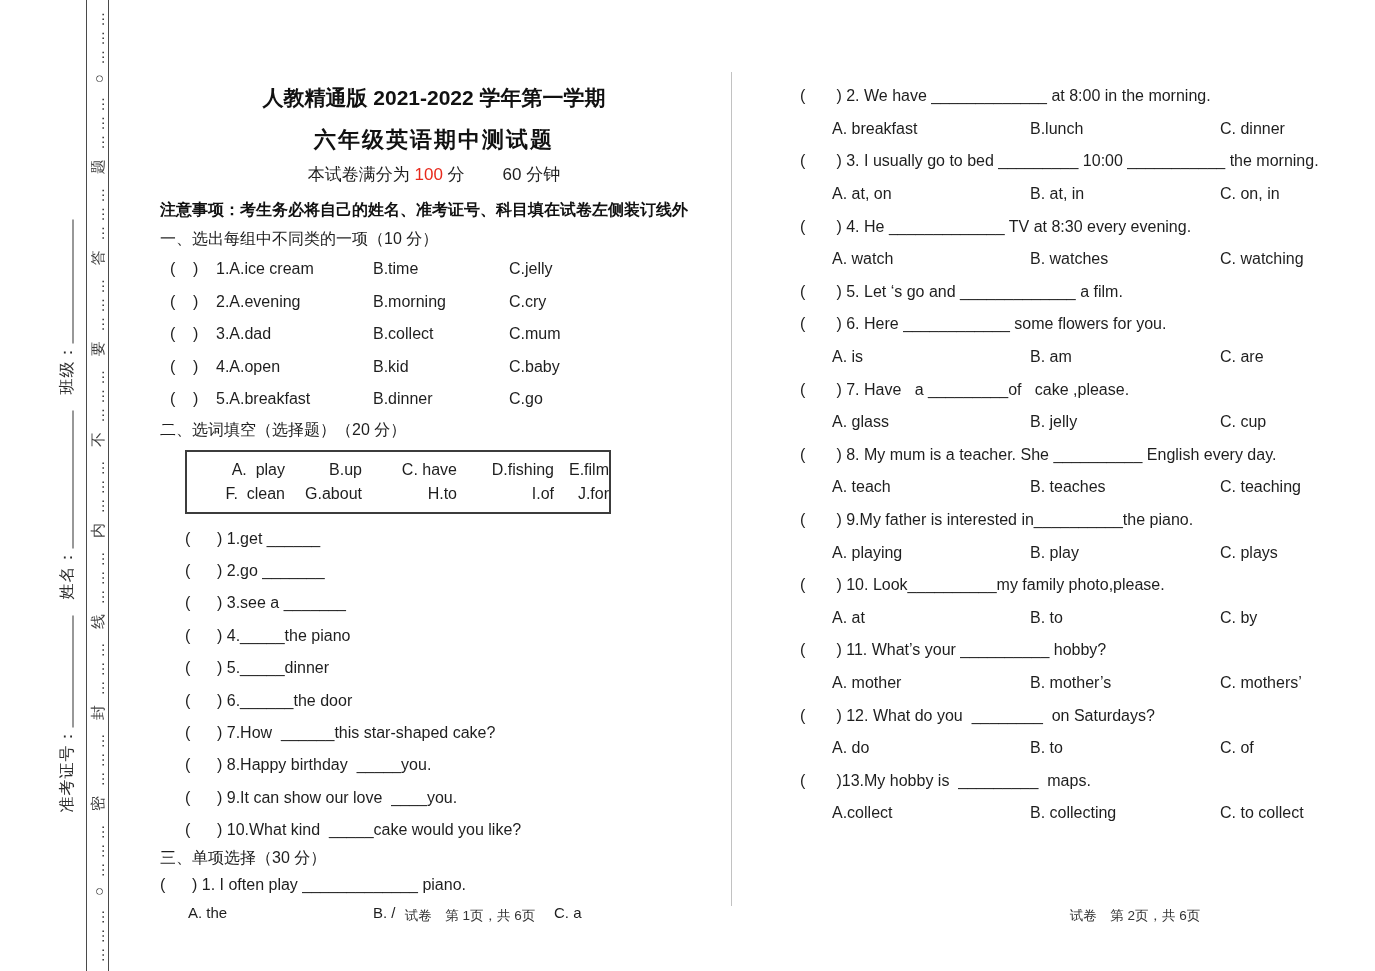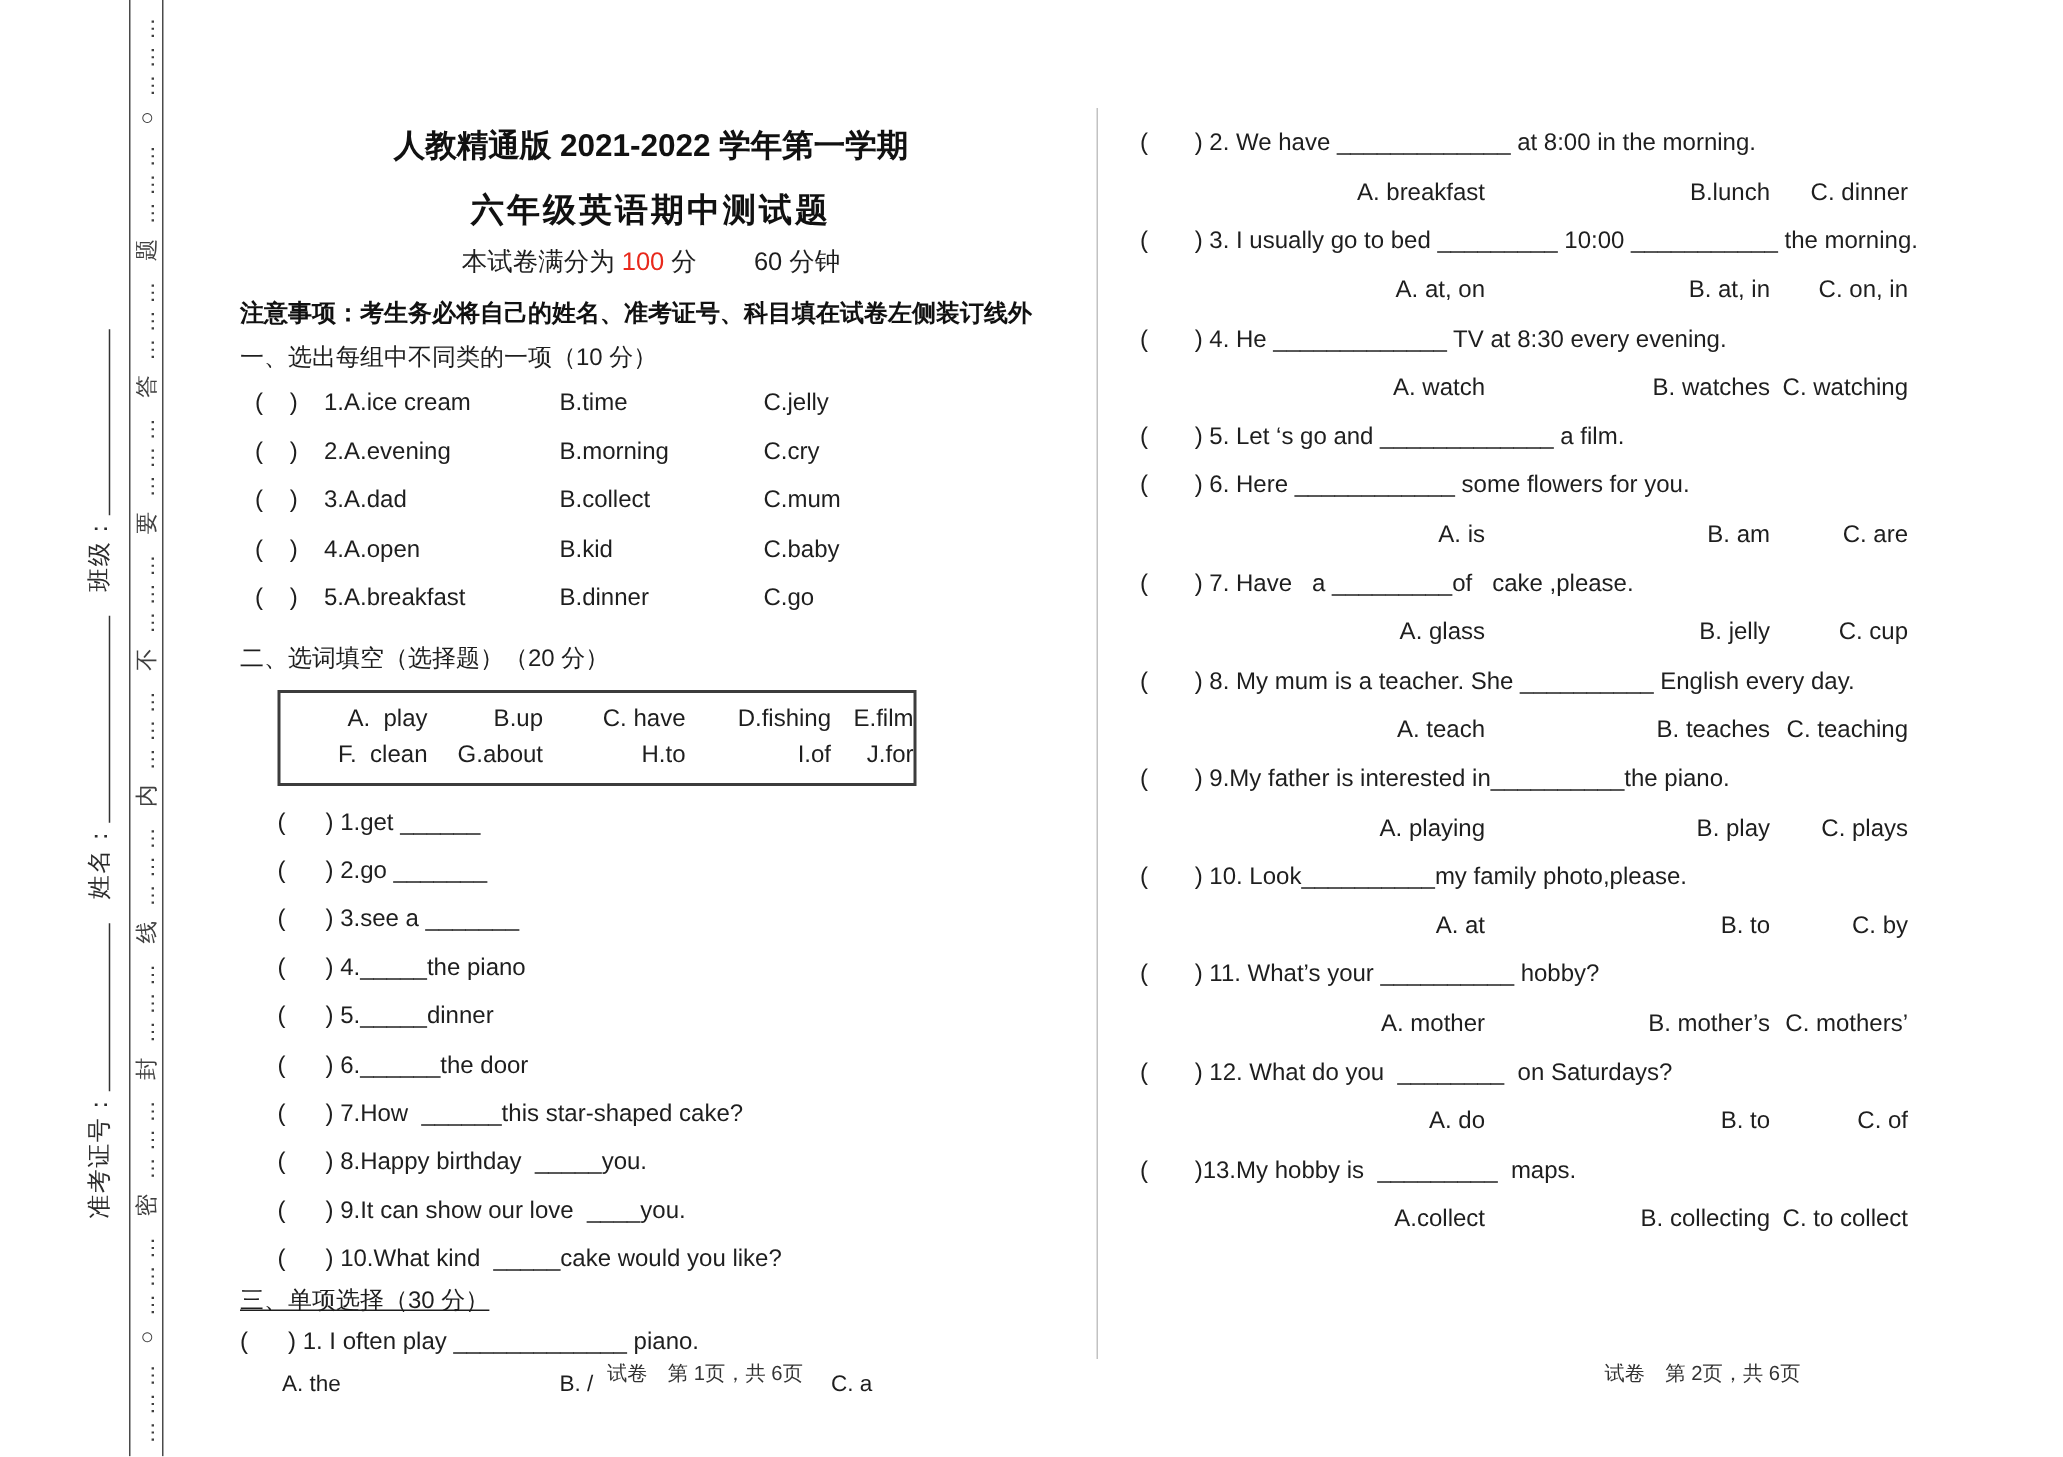--- a/index.html
+++ b/index.html
@@ -26,32 +26,32 @@
   
   #col-left{position:absolute;left:160px;top:78px;width:548px;}
   .t1{font-size:21px;font-weight:700;text-align:center;line-height:24px;margin:8px 0 0;color:#111;}
   .t2{font-size:22px;font-weight:700;text-align:center;line-height:24px;margin:18px 0 0;letter-spacing:2px;color:#111;}
   .score{font-size:17px;text-align:center;line-height:20px;margin-top:13px;}
   .score .gap{display:inline-block;width:38px;}
   .notice{font-size:16px;font-weight:700;line-height:20px;margin-top:15px;color:#111;}
   .sechead{font-size:16px;line-height:20px;margin-top:9px;}
   #s1-rows{margin-top:4px;}
   .s1row{height:32.5px;display:grid;grid-template-columns:46px 157px 136px 1fr;align-items:center;padding-left:10px;font-size:16px;}
-  #s2-head{margin-top:14px;}
+  #s2-head{margin-top:4px;}
   .wbbox{margin:10px 0 0 25px;width:412px;border:2px solid #3c3c3c;padding:6px 0 6px 10px;text-align:right;}
   .wbrow{display:grid;grid-template-columns:88px 77px 95px 97px 1fr;line-height:24px;font-size:16px;white-space:pre;}
   #s2-items{margin-top:9px;}
   .s2item{height:32.4px;display:flex;align-items:center;white-space:pre;padding-left:25px;font-size:16px;}
-  #s3-head{margin-top:2px;text-decoration:underline;}
+  #s3-head{margin-top:2px;}
   .qline{height:32.6px;display:flex;align-items:center;white-space:pre;font-size:16px;}
   .qline.first{height:auto;line-height:20px;margin-top:7px;}
   .opts3{display:grid;align-items:center;font-size:15px;}
   .left-opts{grid-template-columns:185px 181px 1fr;padding-left:28px;margin-top:8px;line-height:20px;}
   
-  #col-right{position:absolute;left:760px;top:80px;width:512px;text-align:right;}
+  #col-right{position:absolute;left:800px;top:80px;width:512px;}
   .ropts{height:32.6px;display:grid;grid-template-columns:198px 190px 1fr;align-items:center;padding-left:32px;font-size:16px;}
   
   .footer{position:absolute;top:907px;font-size:13.5px;color:#333;text-align:center;}
   #footer-left{left:300px;width:340px;}
   #footer-right{left:1000px;width:270px;}
 </style>
 </head>
 <body>
 
 <div class="page">

